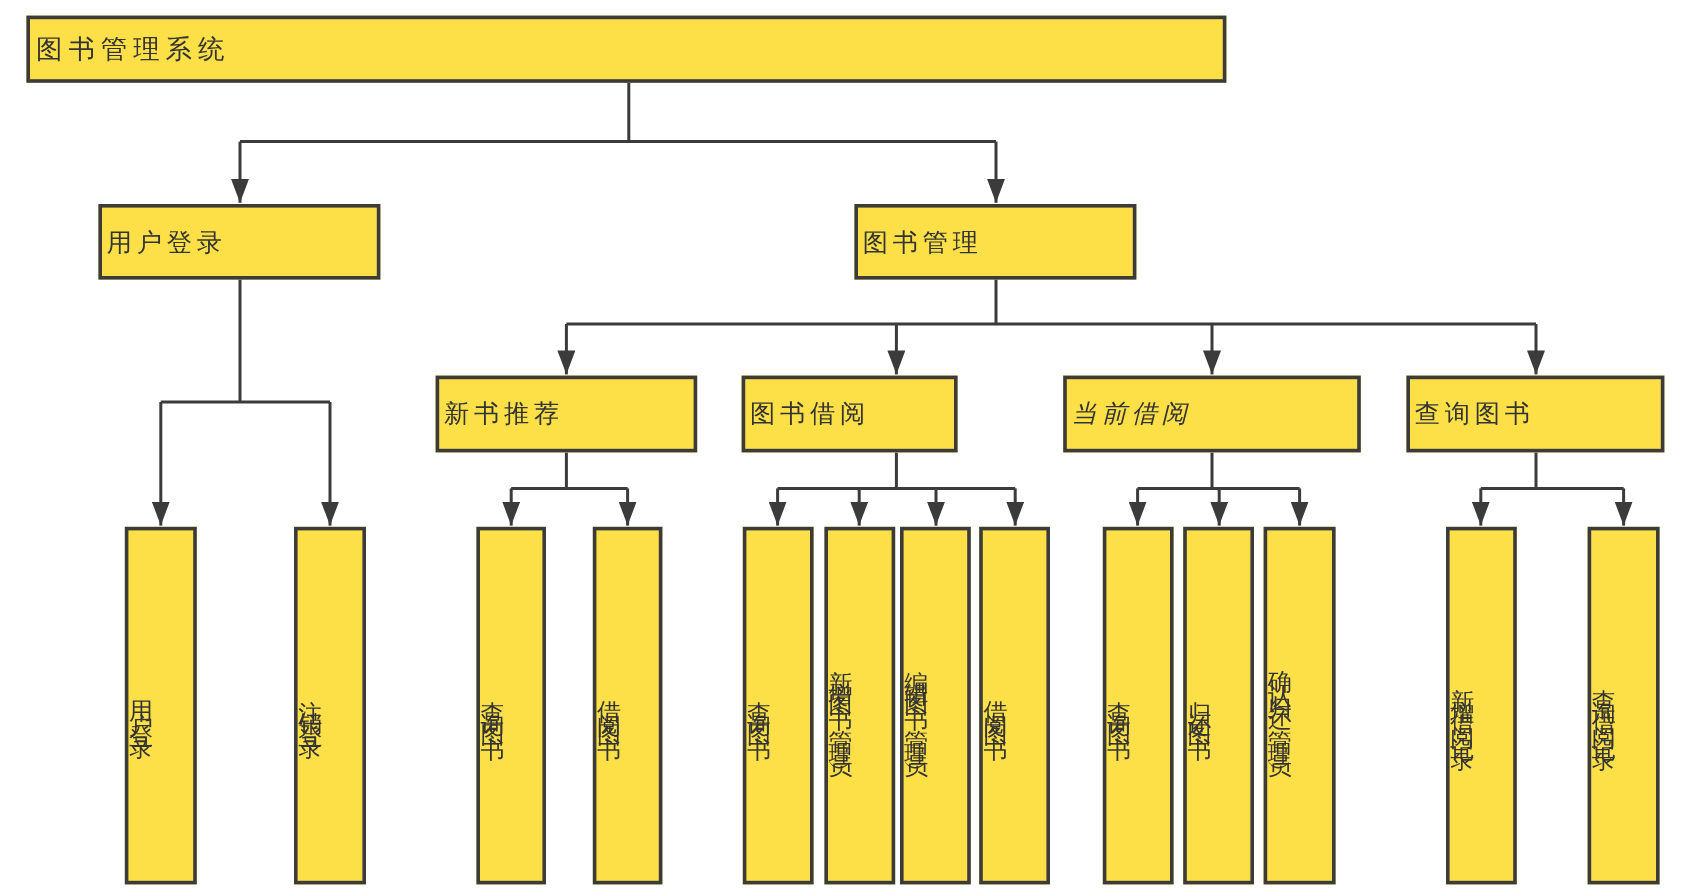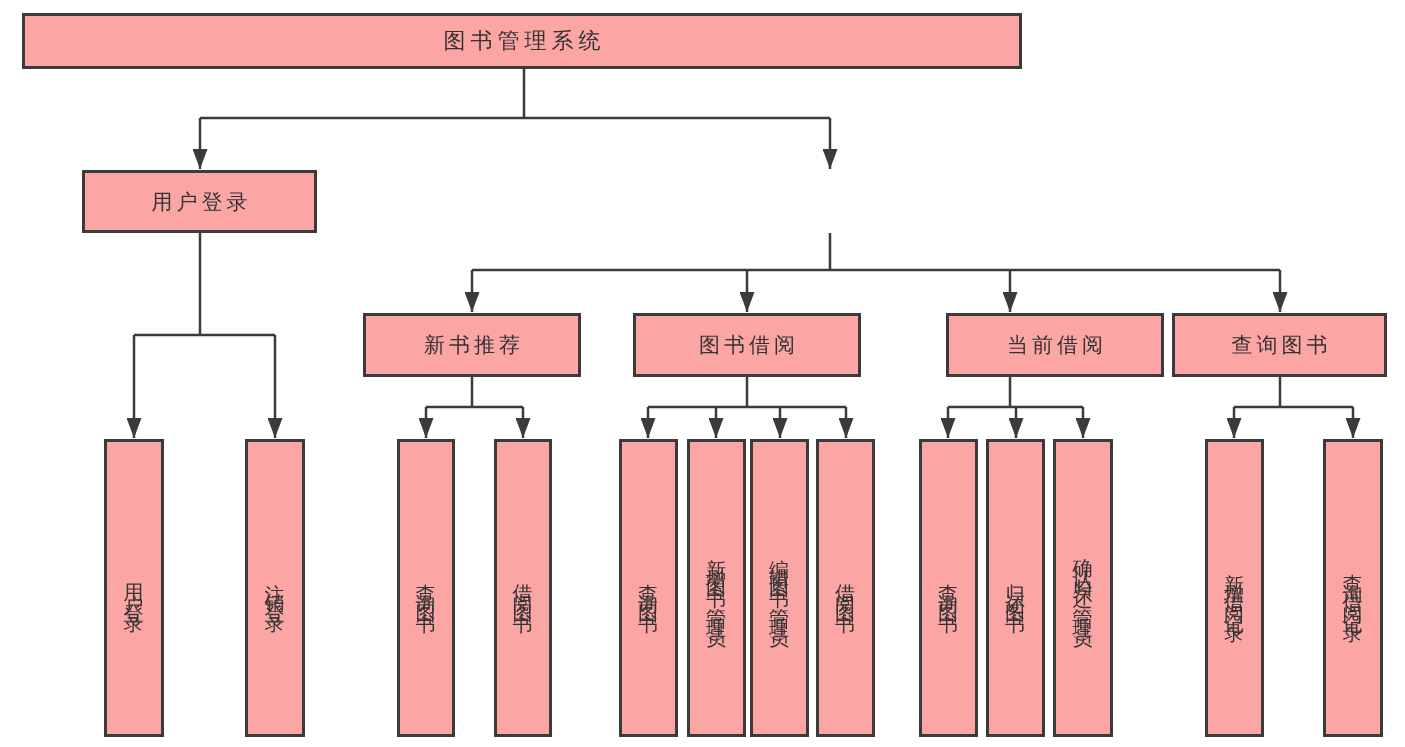--- a/index.html
+++ b/index.html
@@ -18,24 +18,24 @@
   }
   svg.connectors{
     position:absolute;left:0;top:0;
     color:var(--line);
     pointer-events:none;
   }
   .node{
     position:absolute;
     box-sizing:border-box;
     border:3px solid var(--line);
-    background:#fca5a5;
+    background:#fde047;
     display:flex;
     align-items:center;
-    justify-content:center;
+    justify-content:flex-start;
     color:var(--text);
   }
   .node.root span{
     font-size:22px;
     letter-spacing:5px;
     text-indent:5px;
     white-space:nowrap;
   }
   .node.branch span{
     font-size:21px;
@@ -120,28 +120,31 @@
     </g>
   </svg>
 
   <div class="node root" style="left:22px;top:13px;width:1000px;height:56px;">
     <span>图书管理系统</span>
   </div>
 
   <div class="node branch" style="left:82px;top:170px;width:235px;height:63px;">
     <span>用户登录</span>
   </div>
+  <div class="node branch" style="left:712px;top:170px;width:235px;height:63px;">
+    <span>图书管理</span>
+  </div>
 
   <div class="node branch" style="left:363px;top:313px;width:218px;height:64px;">
     <span>新书推荐</span>
   </div>
-  <div class="node branch" style="left:633px;top:313px;width:228px;height:64px;">
+  <div class="node branch" style="left:618px;top:313px;width:180px;height:64px;">
     <span>图书借阅</span>
   </div>
-  <div class="node branch" style="left:946px;top:313px;width:218px;height:64px;">
+  <div class="node branch" style="left:886px;top:313px;width:248px;height:64px;font-style:italic;">
     <span>当前借阅</span>
   </div>
   <div class="node branch" style="left:1172px;top:313px;width:215px;height:64px;">
     <span>查询图书</span>
   </div>
 
   <div class="node leaf" style="left:104px;top:439px;width:60px;height:298px;">
     <span>用户登录</span>
   </div>
   <div class="node leaf" style="left:245px;top:439px;width:60px;height:298px;">

